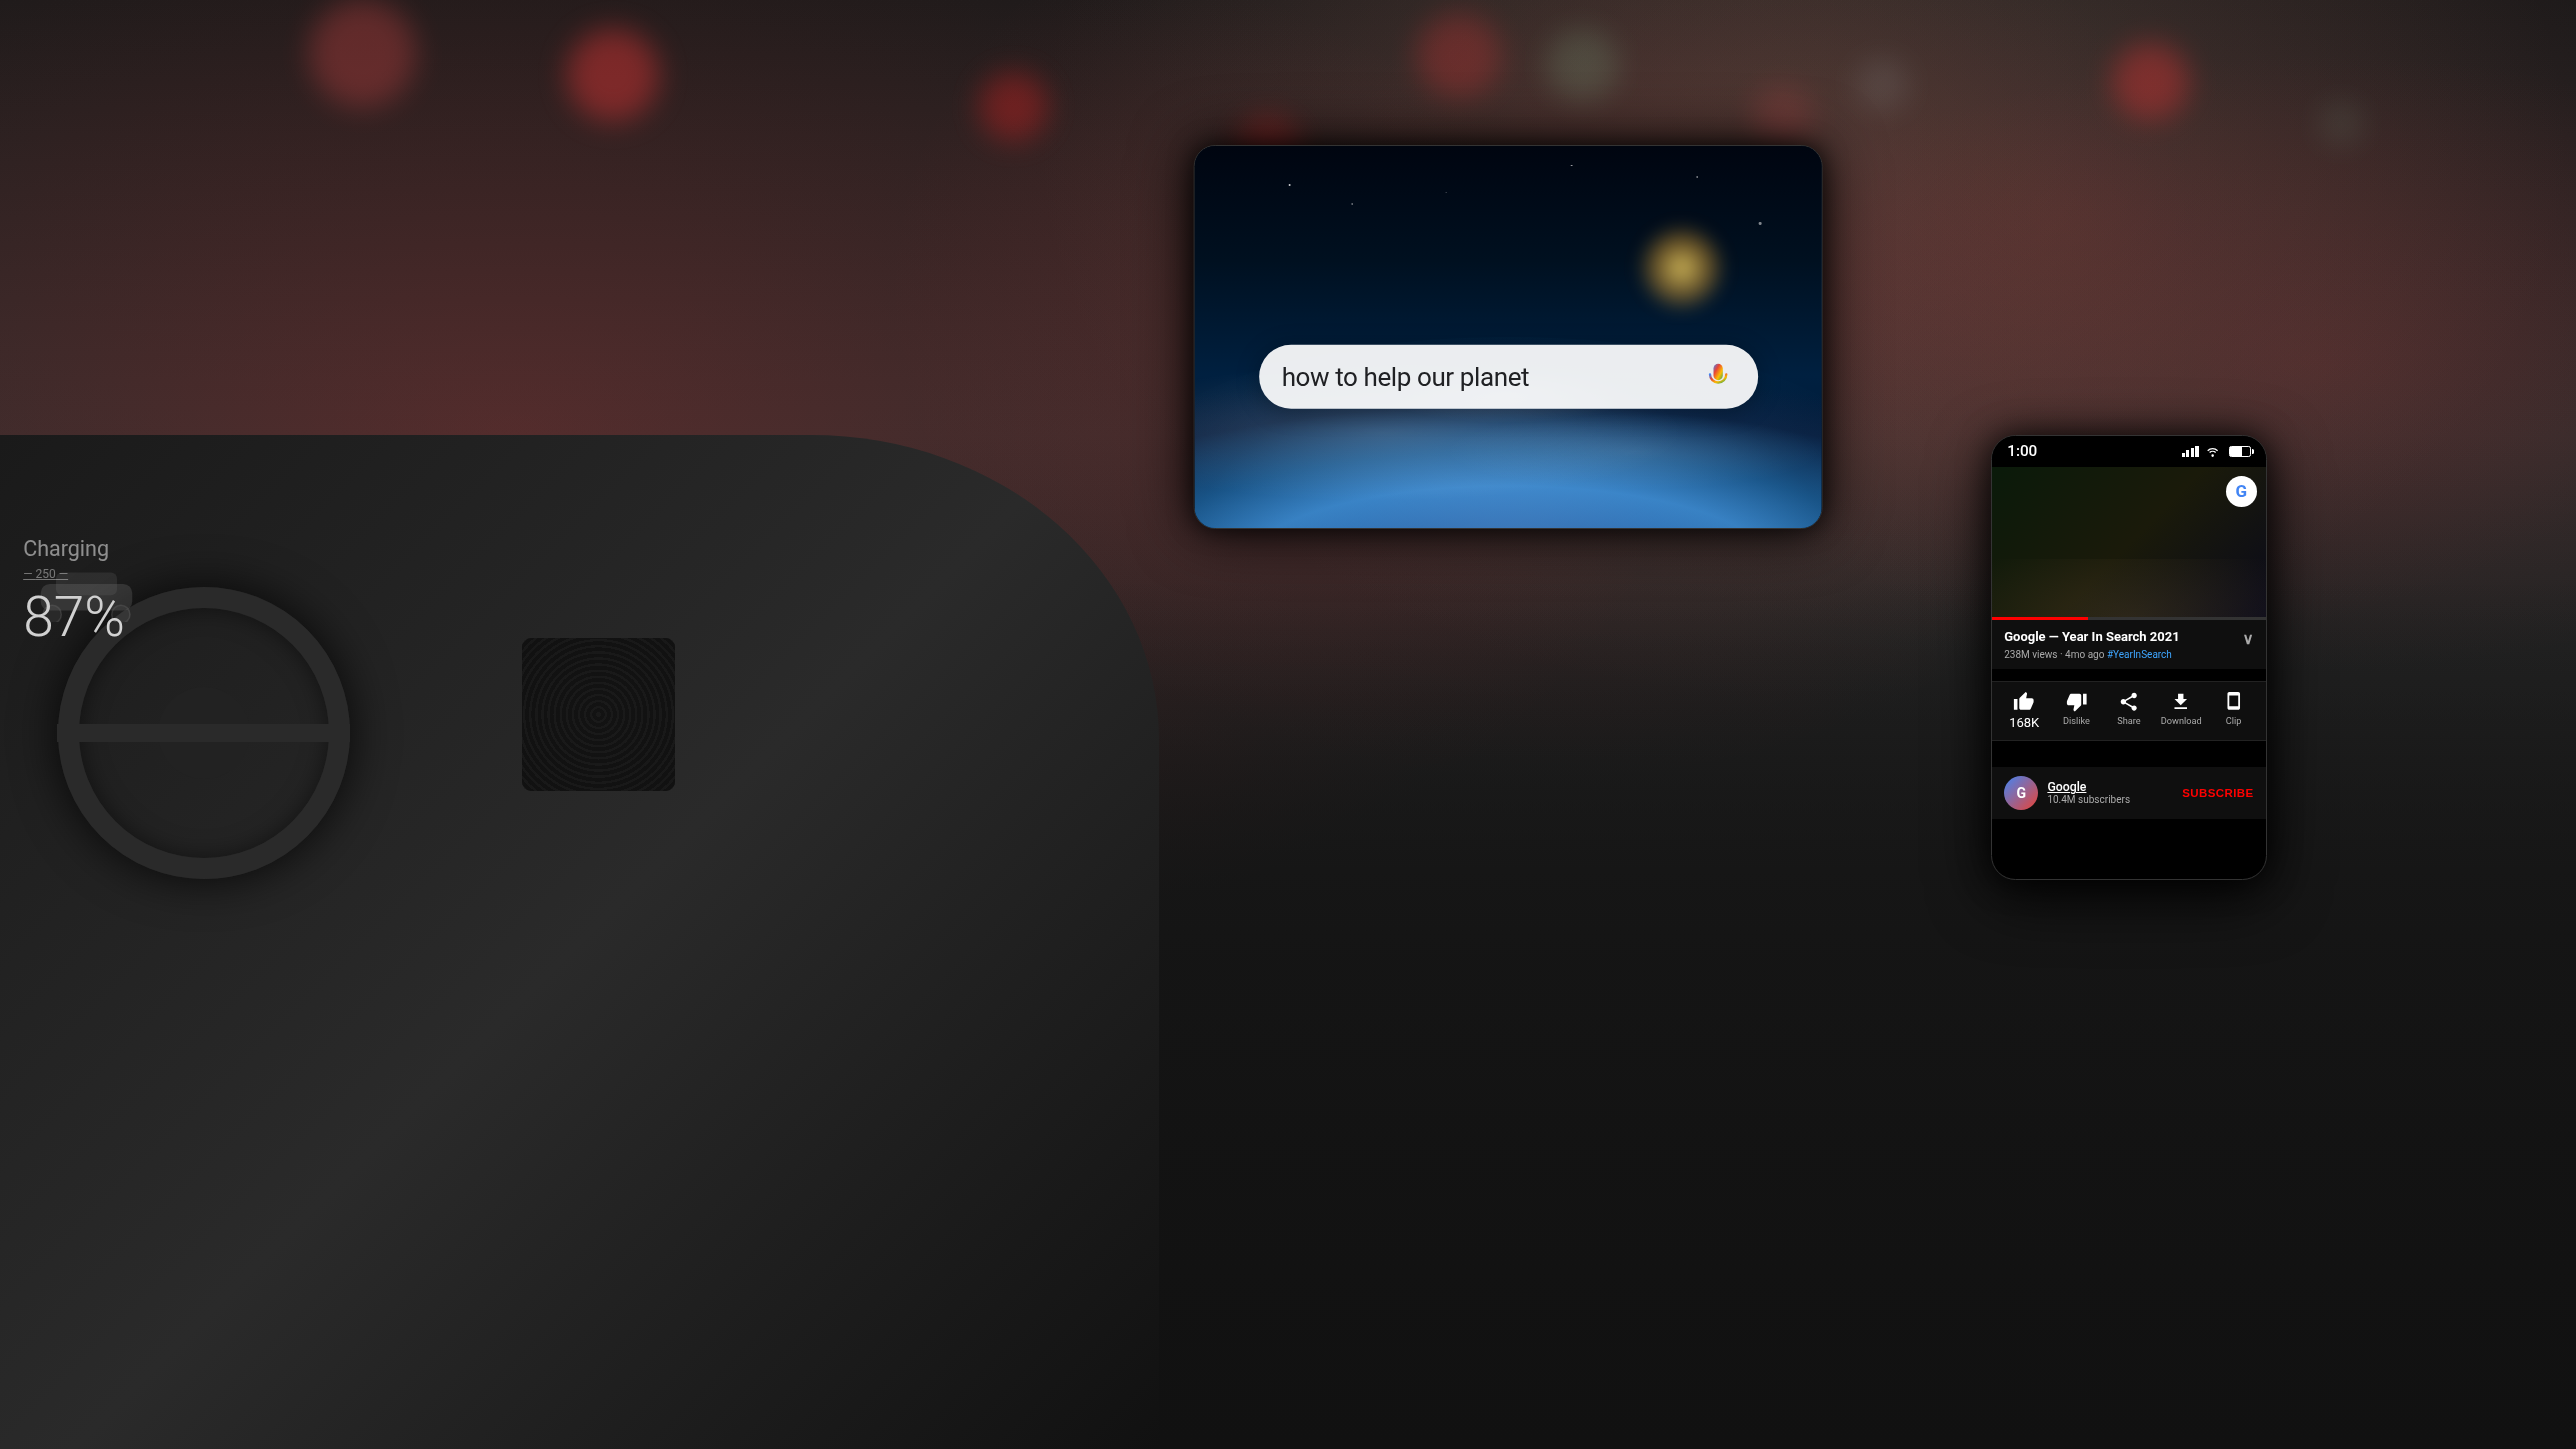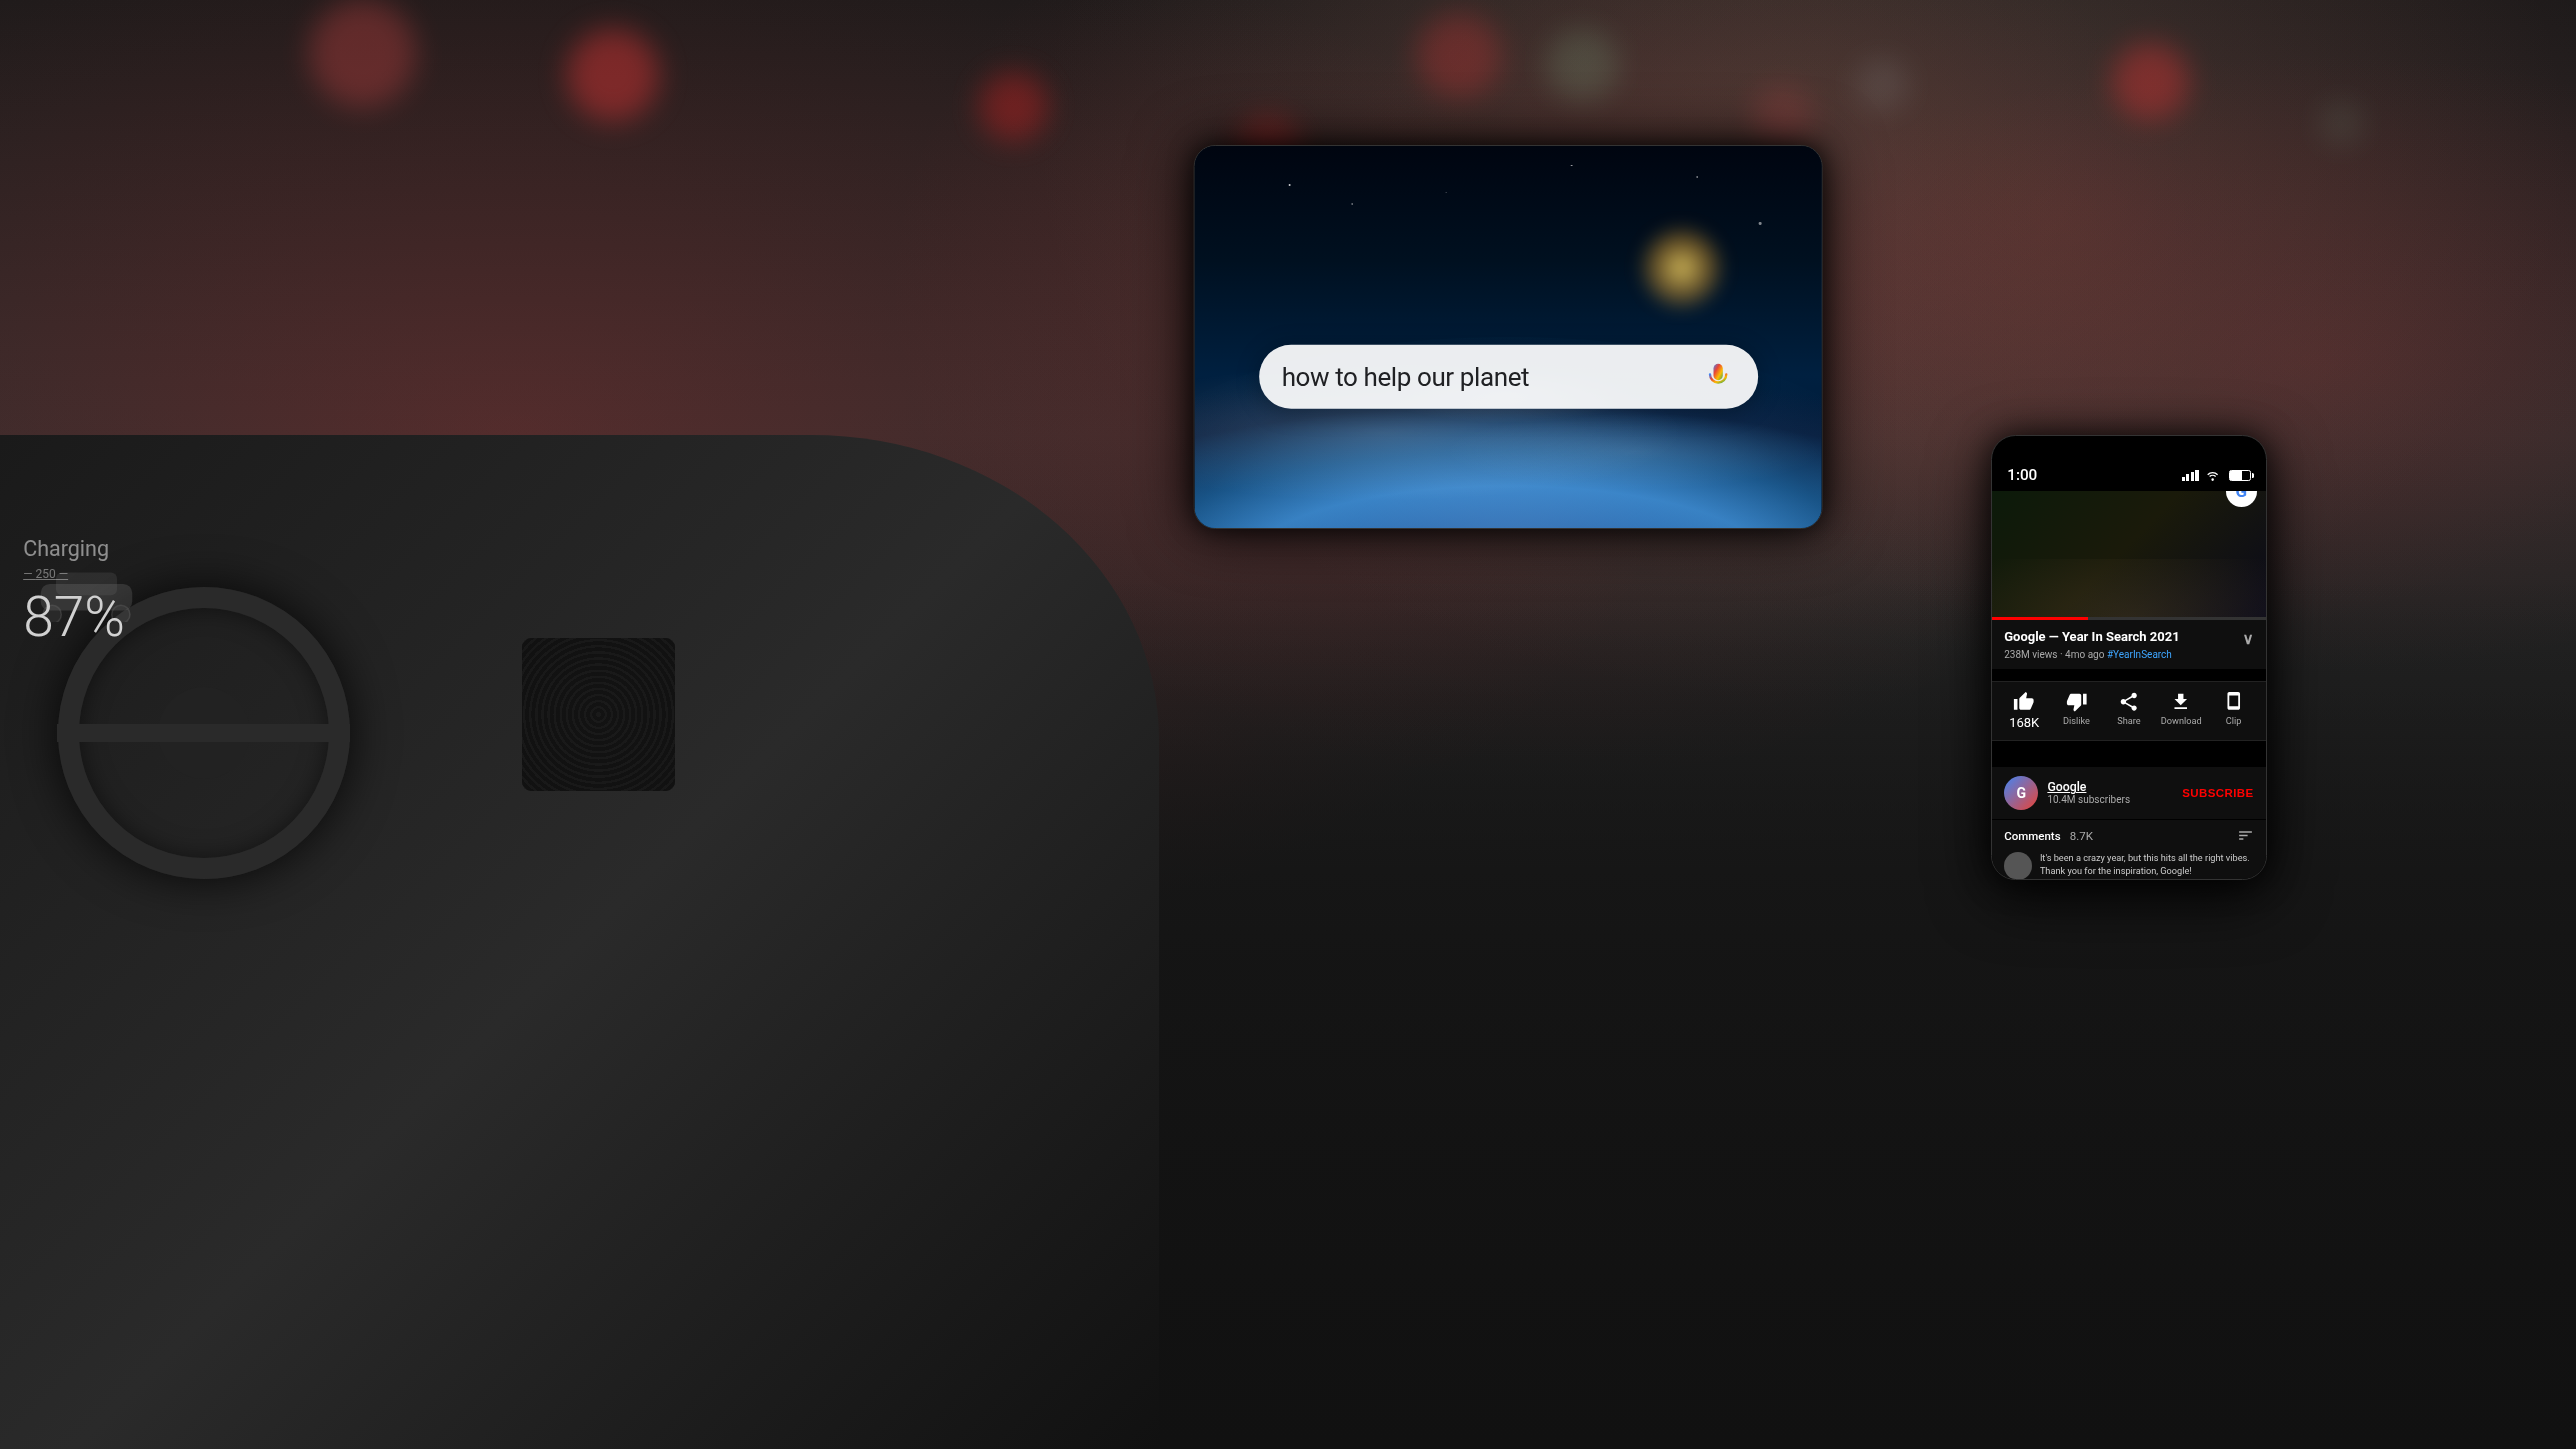--- a/index.html
+++ b/index.html
@@ -242,21 +242,20 @@
       top: 0;
       left: 0;
       right: 0;
       height: 31px;
       background: #000;
       display: flex;
       align-items: center;
       justify-content: space-between;
       padding: 0 15.3px;
       z-index: 10;
-      margin-top: 24px;
     }
 
     .phone-time {
       color: #fff;
       font-size: 15.3px;
       font-weight: 500;
     }
 
     .phone-icons {
       display: flex;
@@ -707,29 +706,14 @@
     <div class="channel-left">
       <div class="channel-avatar-ph">G</div>
       <div>
         <div class="channel-name-ph">Google</div>
         <div class="channel-subs-ph">10.4M subscribers</div>
       </div>
     </div>
     <button class="subscribe-btn-ph">SUBSCRIBE</button>
   </div>
 
-  <div class="comments-ph">
-    <div class="comments-header-ph">
-      <div>
-        <span class="comments-title-ph">Comments</span>
-        <span class="comments-count-ph">8.7K</span>
-      </div>
-      <svg width="17" height="17" viewBox="0 0 24 24" fill="#aaa">
-        <path d="M3 18h6v-2H3v2zM3 6v2h18V6H3zm0 7h12v-2H3v2z"></path>
-      </svg>
-    </div>
-    <div class="comment-item-ph">
-      <div class="commenter-avatar"></div>
-      <div class="comment-text-ph">It's been a crazy year, but this hits all the right vibes. Thank you for the inspiration, Google!</div>
-    </div>
-  </div>
 </div>
 
 
 </body></html>

